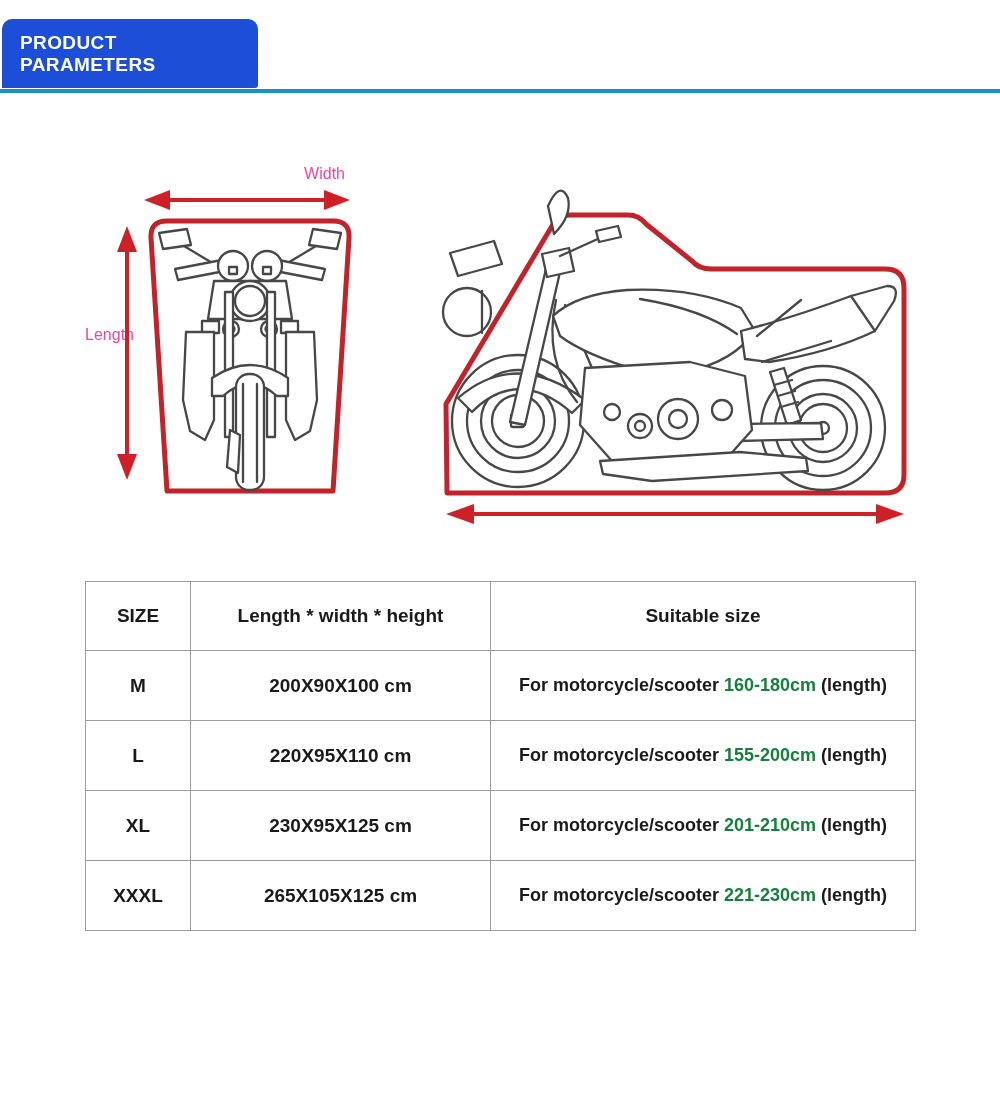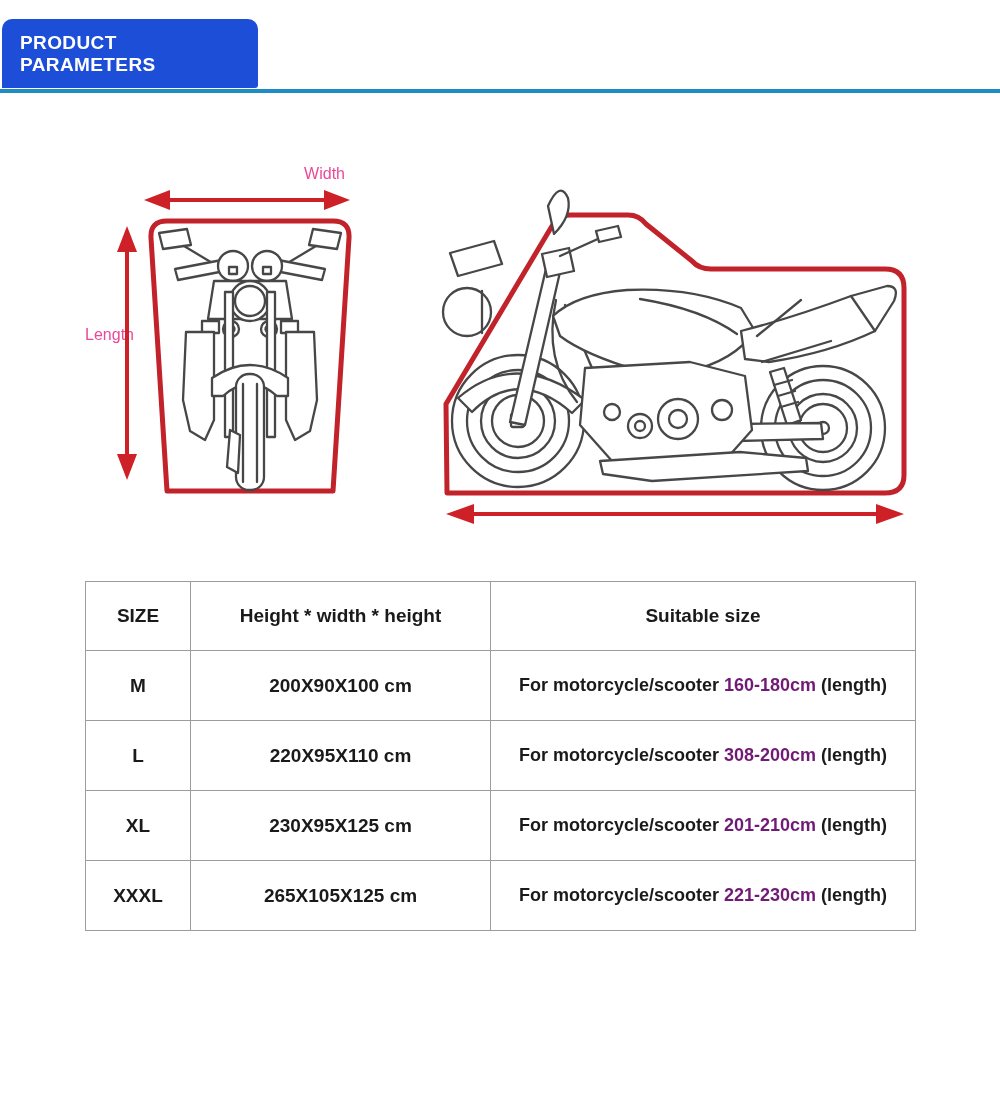--- a/index.html
+++ b/index.html
@@ -33,21 +33,21 @@
   .size-table col.c1{width:105px;}
   .size-table col.c2{width:300px;}
   .size-table col.c3{width:425px;}
   .size-table th,.size-table td{
     border:1px solid #9C9C9C;text-align:center;vertical-align:middle;
     font-weight:bold;padding:0 4px;box-sizing:border-box;
   }
   .size-table thead tr{height:69px;}
   .size-table tbody tr{height:70px;}
   .size-table td.suitable{font-size:18px;}
-  .red{color:#701a75;}
+  .red{color:#15803d;}
 </style>
 </head>
 <body>
 
 <div class="page">
 
   <div class="banner">
     <span class="title">PRODUCT PARAMETERS</span>
   </div>
   <div class="rule"></div>
@@ -178,34 +178,34 @@
 
   <table class="size-table">
     <colgroup>
         <col class="c1">
         <col class="c2">
         <col class="c3">
       </colgroup>
     <thead>
       <tr>
         <th>SIZE</th>
-        <th>Height * width * height</th>
+        <th>Length * width * height</th>
         <th>Suitable size</th>
       </tr>
     </thead>
     <tbody>
       <tr>
         <td>M</td>
         <td>200X90X100 cm</td>
         <td class="suitable"><span>For motorcycle/scooter </span><span class="red">160-180cm</span><span> (length)</span></td>
       </tr>
       <tr>
         <td>L</td>
         <td>220X95X110 cm</td>
-        <td class="suitable"><span>For motorcycle/scooter </span><span class="red">308-200cm</span><span> (length)</span></td>
+        <td class="suitable"><span>For motorcycle/scooter </span><span class="red">155-200cm</span><span> (length)</span></td>
       </tr>
       <tr>
         <td>XL</td>
         <td>230X95X125 cm</td>
         <td class="suitable"><span>For motorcycle/scooter </span><span class="red">201-210cm</span><span> (length)</span></td>
       </tr>
       <tr>
         <td>XXXL</td>
         <td>265X105X125 cm</td>
         <td class="suitable"><span>For motorcycle/scooter </span><span class="red">221-230cm</span><span> (length)</span></td>

